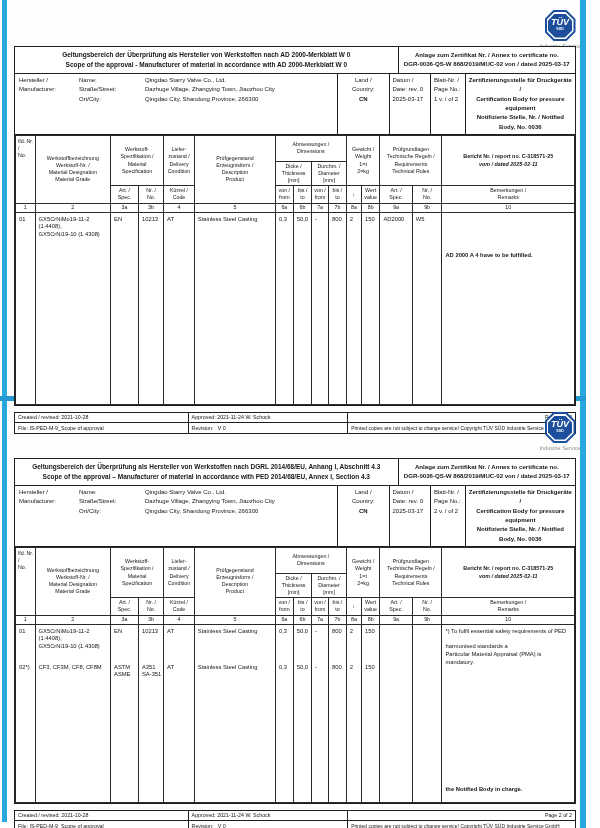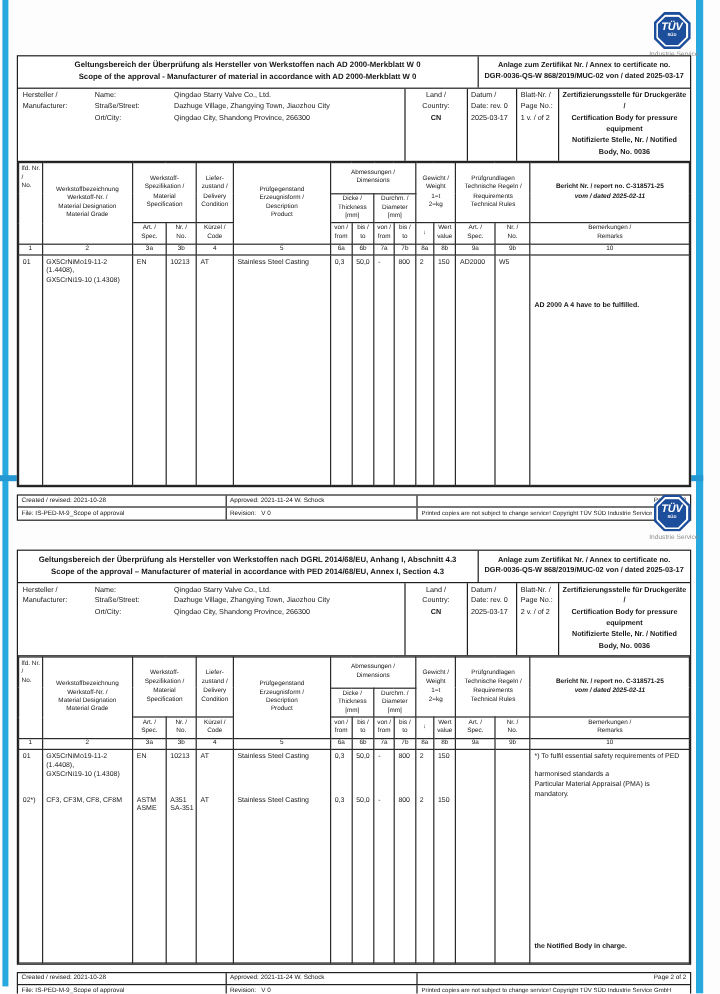--- a/index.html
+++ b/index.html
@@ -3,21 +3,21 @@
 <meta charset="utf-8">
 <style>
 *{box-sizing:border-box;margin:0;padding:0}
 html,body{width:600px;height:828px;background:#fdfdfd;font-family:"Liberation Sans",sans-serif;color:#161616;overflow:hidden}
 body{position:relative}
 .pre{white-space:pre-line}
 .stripe{position:absolute;background:#27a8df}
 #stripe-left{left:2px;top:0;width:5px;height:822px}
 #stripe-right{left:580px;top:0;width:6px;height:828px}
 #hband{position:absolute;left:0;top:396px;width:586px;height:5px;background:#2398d3}
-.logo-wrap{position:absolute;left:538px;width:44px;text-align:right}
+.logo-wrap{position:absolute;left:538px;width:44px;text-align:center}
 .logo-oct{position:relative;width:31px;height:31px;margin:0 auto}
 .oct{position:absolute;clip-path:polygon(29% 0,71% 0,100% 29%,100% 71%,71% 100%,29% 100%,0 71%,0 29%)}
 .o1{inset:0;background:#1d4e9b}
 .o2{inset:2px;background:#ffffff}
 .o3{inset:3.5px;background:#1d4e9b}
 .logo-txt{position:absolute;inset:0;display:flex;flex-direction:column;align-items:center;justify-content:center;color:#fff;font-weight:bold}
 .logo-tuv{font-size:9px;font-style:italic;line-height:1}
 .logo-sud{font-size:3.5px;line-height:1.5}
 .logo-caption{font-size:5.5px;color:#8f8f8f;margin-top:2px;white-space:nowrap}
 .doc{position:absolute;left:14px;width:562px}

